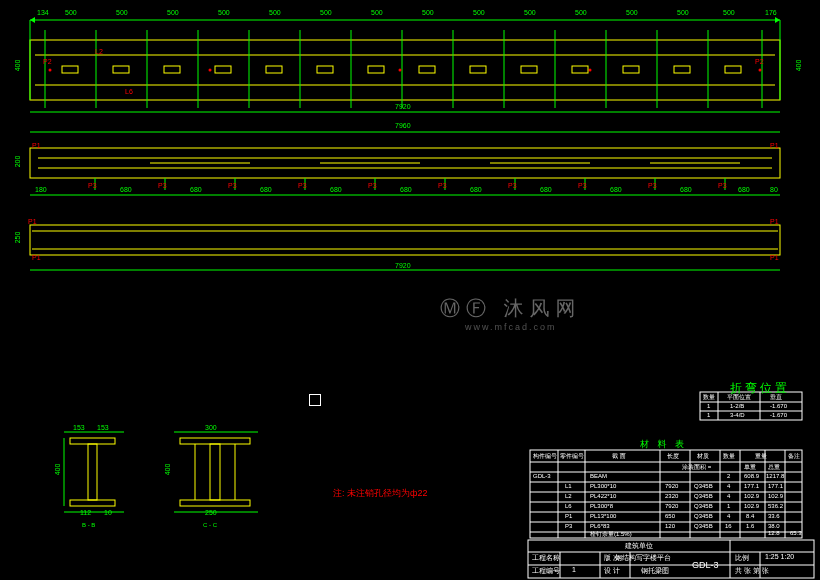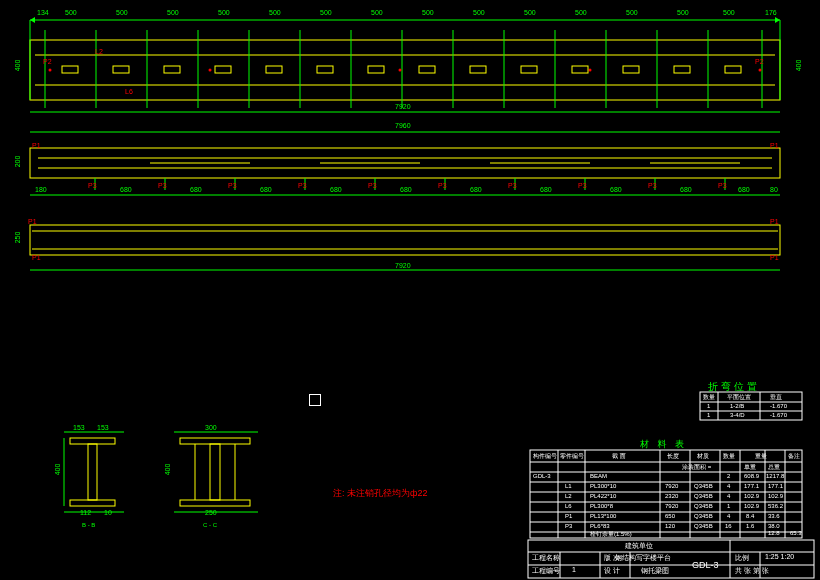--- a/index.html
+++ b/index.html
@@ -250,21 +250,21 @@
 <div class="dim" style="left:80px;top:509px">112</div>
 <div class="dim" style="left:104px;top:509px">10</div>
 <div class="ghead" style="left:82px;top:522px">B - B</div>
 <div class="dim" style="left:205px;top:424px">300</div>
 <div class="dim" style="left:162px;top:466px;transform:rotate(-90deg)">400</div>
 <div class="dim" style="left:205px;top:509px">250</div>
 <div class="ghead" style="left:203px;top:522px">C - C</div>
 
 <div class="redlbl" style="left:333px;top:487px;font-size:9px"><span>注: </span><span>未注销孔径均为ф22</span></div>
 
-<div class="tabletitle" style="left:708px;top:380px;font-size:10px">折弯位置</div>
+<div class="tabletitle" style="left:730px;top:380px;font-size:12px">折弯位置</div>
 <div class="matcell" style="left:703px;top:393px">数量</div>
 <div class="matcell" style="left:727px;top:393px">平面位置</div>
 <div class="matcell" style="left:770px;top:393px">垂直</div>
 <div class="matcell" style="left:707px;top:403px">1</div>
 <div class="matcell" style="left:730px;top:403px">1-2/B</div>
 <div class="matcell" style="left:770px;top:403px">-1.670</div>
 <div class="matcell" style="left:707px;top:412px">1</div>
 <div class="matcell" style="left:730px;top:412px">3-4/D</div>
 <div class="matcell" style="left:770px;top:412px">-1.670</div>
 
@@ -339,14 +339,18 @@
 <div class="titlebar" style="left:604px;top:566px">设 计</div>
 <div class="titlebar" style="left:604px;top:553px">版 次</div>
 <div class="titlebar" style="left:641px;top:566px">钢托梁图</div>
 <div class="titlebar" style="left:692px;top:560px;font-size:9px">GDL-3</div>
 <div class="titlebar" style="left:735px;top:553px">比例</div>
 <div class="titlebar" style="left:765px;top:553px">1:25  1:20</div>
 <div class="titlebar" style="left:735px;top:566px">共 张 第  张</div>
 
 <div class="rect-btn"></div>
 
-
+<div class="wm">
+  <div class="a"><span style="font-family:sans-serif">ⓂⒻ</span> <span>沐风网</span></div>
+  <div class="b">www.mfcad.com</div>
 </div>
 
+</div>
+
 </body></html>

